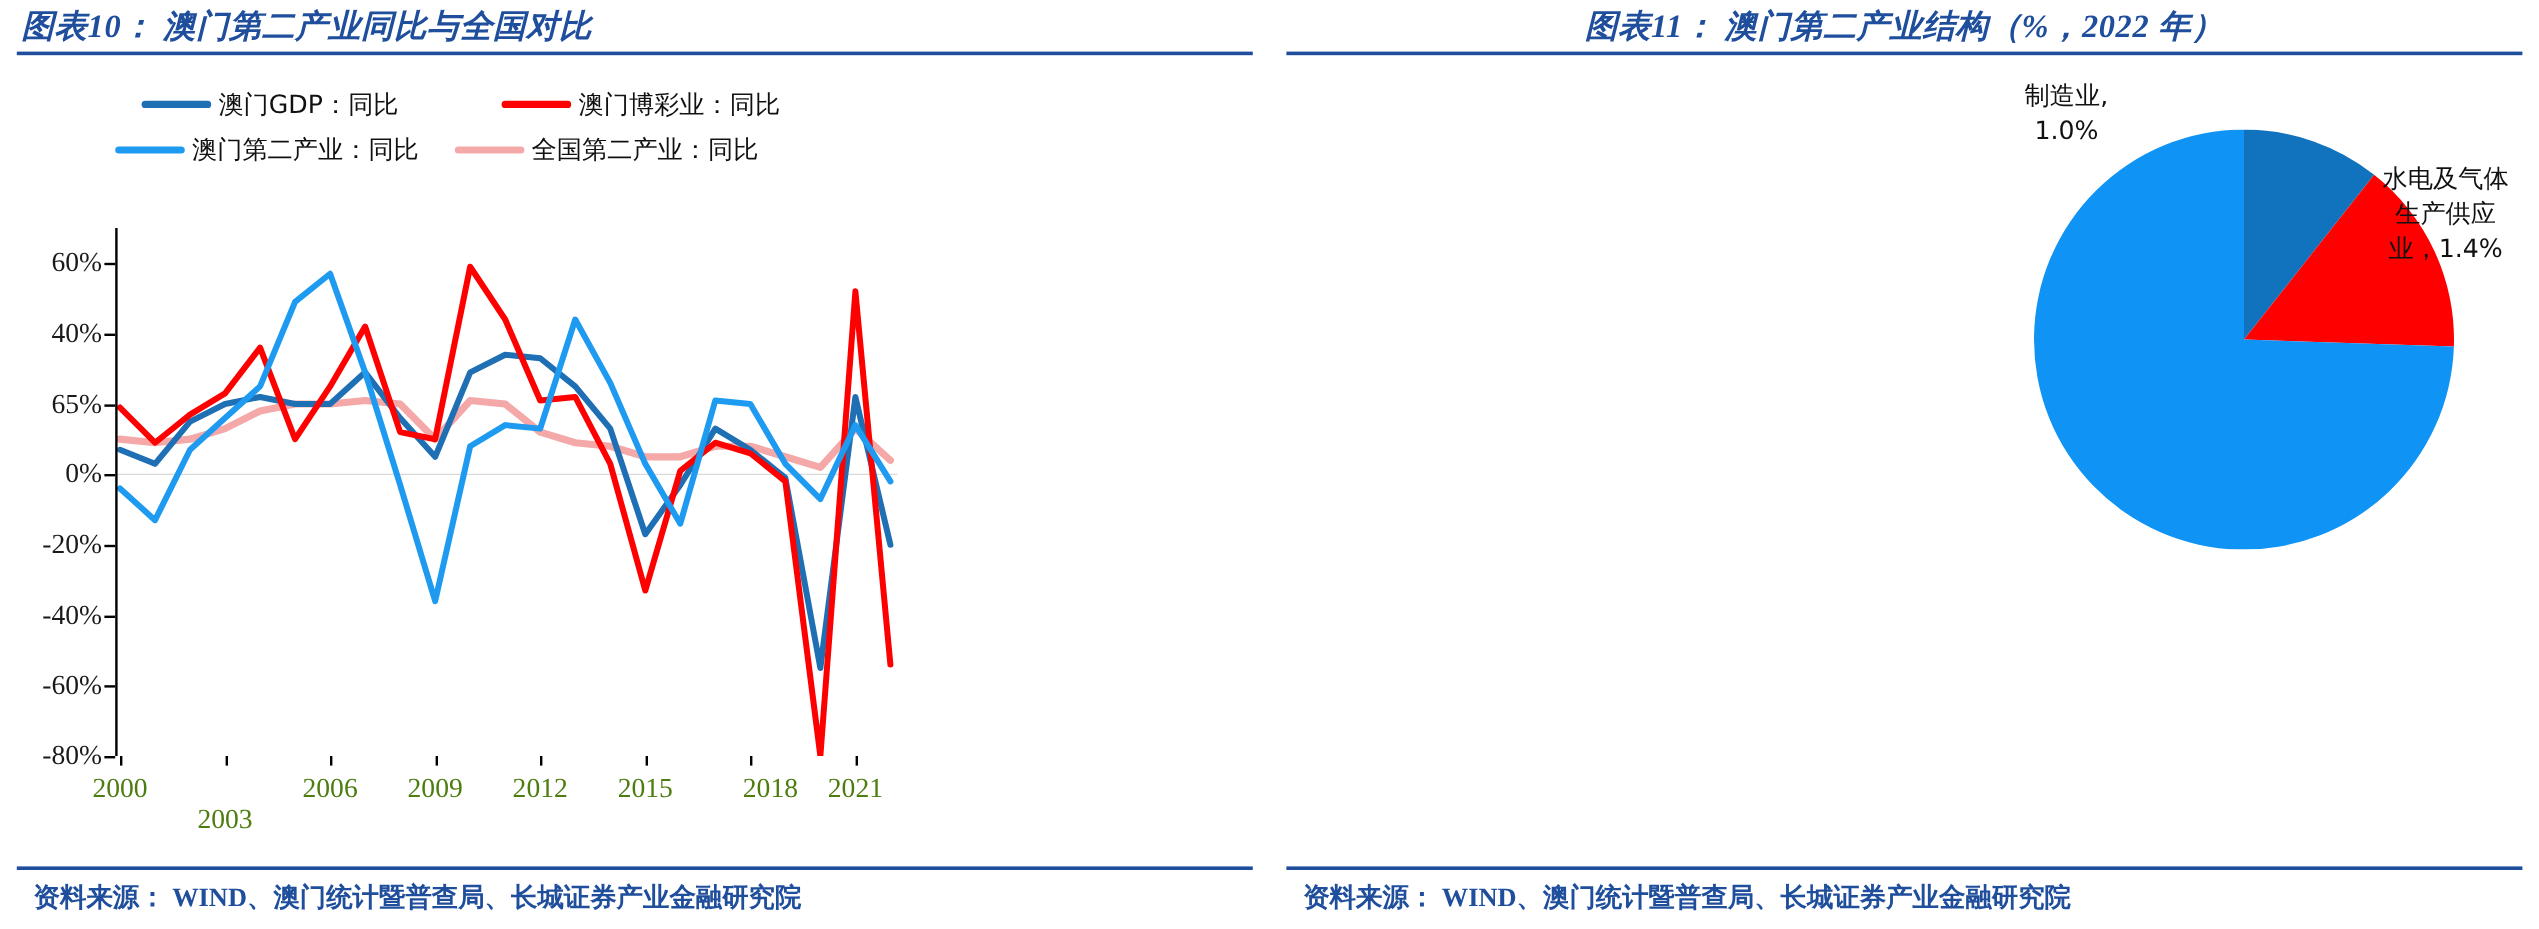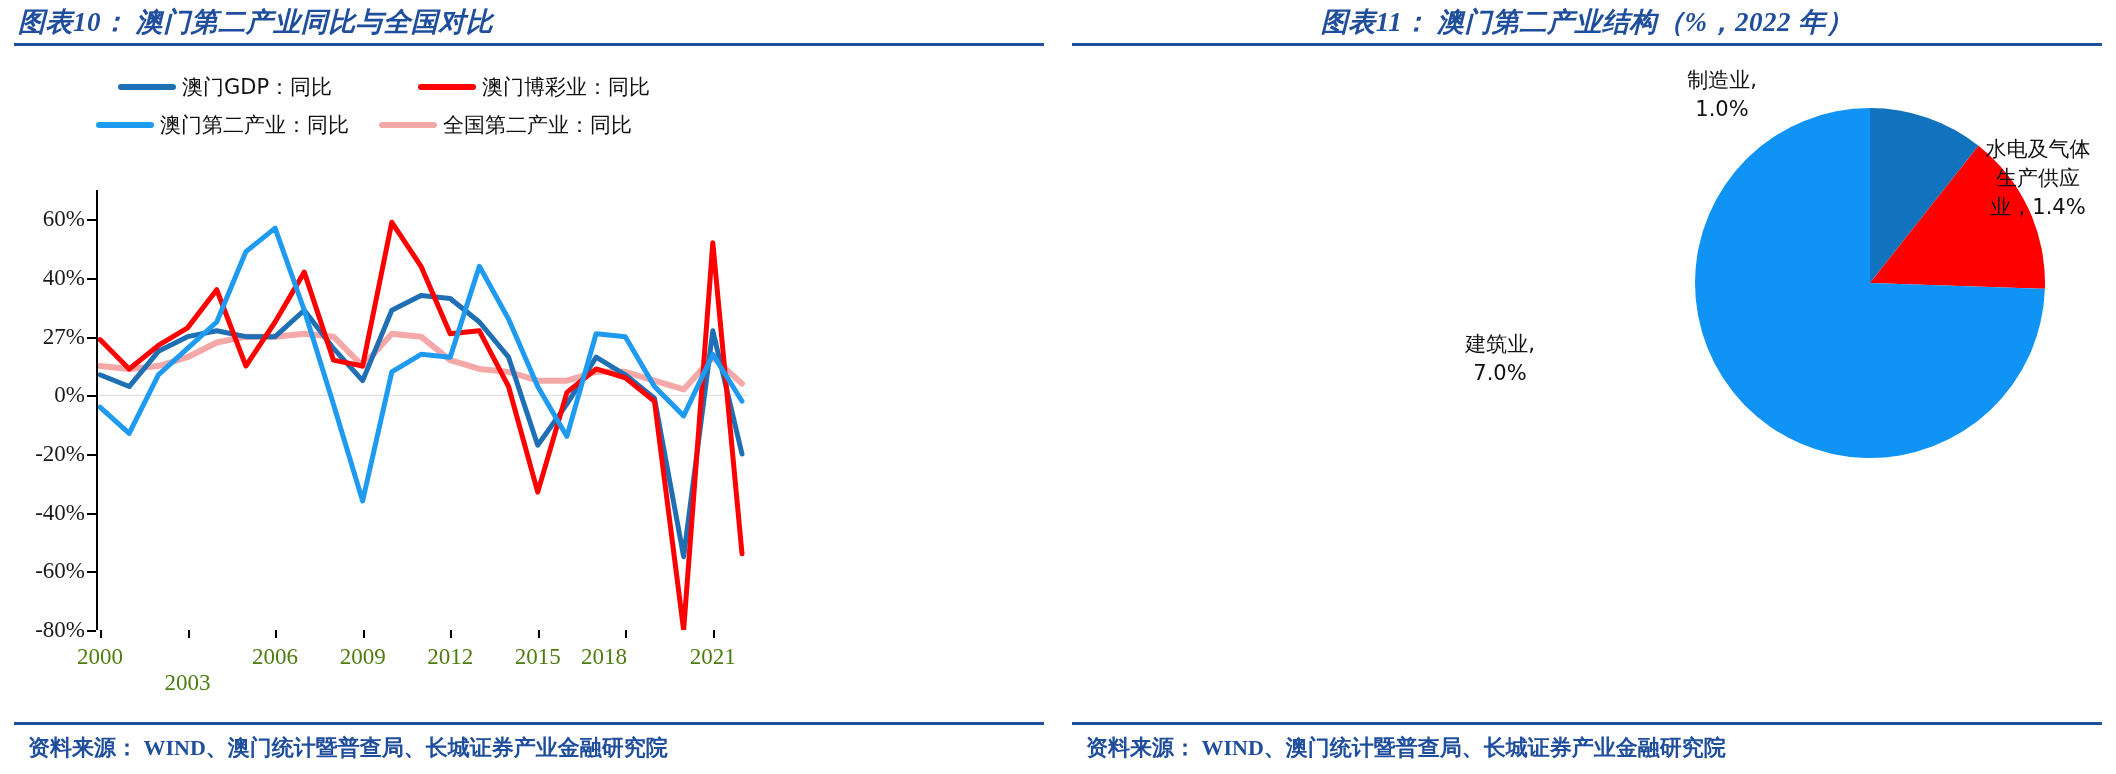--- a/index.html
+++ b/index.html
@@ -110,21 +110,21 @@
           <polyline points="4,149.59999999999997 33.18181818181819,178.93333333333334 62.36363636363637,155.4666666666667 91.54545454545453,137.86666666666667 120.72727272727273,99.73333333333335 149.9090909090909,176 179.09090909090907,132 208.27272727272728,82.13333333333333 237.45454545454547,170.13333333333333 266.6363636363636,176 295.8181818181818,32.26666666666665 325,76.26666666666665 354.18181818181813,143.73333333333335 383.3636363636364,140.79999999999995 412.54545454545456,196.53333333333333 441.7272727272727,302.1333333333333 470.90909090909093,202.39999999999998 500.09090909090907,178.93333333333334 529.2727272727273,187.73333333333332 558.4545454545455,211.2 587.6363636363636,440 616.8181818181819,52.80000000000001 646,363.73333333333335" fill="none" stroke="#FF0000" stroke-width="5" stroke-linejoin="round" stroke-linecap="round"></polyline>
           <polyline points="4,217.06666666666663 33.18181818181819,243.46666666666667 62.36363636363637,184.8 91.54545454545453,158.39999999999998 120.72727272727273,132 149.9090909090909,61.60000000000002 179.09090909090907,38.133333333333326 208.27272727272728,120.26666666666665 237.45454545454547,214.13333333333335 266.6363636363636,310.93333333333334 295.8181818181818,181.86666666666667 325,164.26666666666665 354.18181818181813,167.2 383.3636363636364,76.26666666666665 412.54545454545456,129.06666666666666 441.7272727272727,196.53333333333333 470.90909090909093,246.4 500.09090909090907,143.73333333333335 529.2727272727273,146.66666666666669 558.4545454545455,196.53333333333333 587.6363636363636,225.86666666666665 616.8181818181819,164.26666666666665 646,211.2" fill="none" stroke="#1E9BF0" stroke-width="5" stroke-linejoin="round" stroke-linecap="round"></polyline>
         </svg>
       <div class="axis-line" id="yaxis" style="left:0;top:0;width:2px;height:440px;"></div>
       <div id="yticks">
           <div class="ytick" style="top: 29.3333px;"></div>
           <div class="ylab" style="top: 29.3333px;">60%</div>
           <div class="ytick" style="top: 88px;"></div>
           <div class="ylab" style="top: 88px;">40%</div>
           <div class="ytick" style="top: 146.667px;"></div>
-          <div class="ylab" style="top: 146.667px;">27%</div>
+          <div class="ylab" style="top: 146.667px;">65%</div>
           <div class="ytick" style="top: 205.333px;"></div>
           <div class="ylab" style="top: 205.333px;">0%</div>
           <div class="ytick" style="top: 264px;"></div>
           <div class="ylab" style="top: 264px;">-20%</div>
           <div class="ytick" style="top: 322.667px;"></div>
           <div class="ylab" style="top: 322.667px;">-40%</div>
           <div class="ytick" style="top: 381.333px;"></div>
           <div class="ylab" style="top: 381.333px;">-60%</div>
           <div class="ytick" style="top: 440px;"></div>
           <div class="ylab" style="top: 440px;">-80%</div>
@@ -136,21 +136,21 @@
           <div class="xlab" style="left: 91.5455px; margin-top: 40px;">2003</div>
           <div class="xtick" style="left: 179.091px;"></div>
           <div class="xlab" style="left: 179.091px;">2006</div>
           <div class="xtick" style="left: 266.636px;"></div>
           <div class="xlab" style="left: 266.636px; text-align: right;">2009</div>
           <div class="xtick" style="left: 354.182px;"></div>
           <div class="xlab" style="left: 354.182px;">2012</div>
           <div class="xtick" style="left: 441.727px;"></div>
           <div class="xlab" style="left: 441.727px;">2015</div>
           <div class="xtick" style="left: 529.273px;"></div>
-          <div class="xlab" style="left: 508px; text-align: center;">2018</div>
+          <div class="xlab" style="left: 546px; text-align: center;">2018</div>
           <div class="xtick" style="left: 616.818px;"></div>
           <div class="xlab" style="left: 616.818px;">2021</div>
         </div>
     </div>
 
     <div class="foot-rule"></div>
     <div class="footer">资料来源： WIND、澳门统计暨普查局、长城证券产业金融研究院</div>
   </div>
 
   <div class="panel right">
@@ -170,23 +170,19 @@
       <div>制造业,</div>
       <div>1.0%</div>
     </div>
 
     <div class="pie-label pl-util">
       <div>水电及气体</div>
       <div>生产供应</div>
       <div>业，1.4%</div>
     </div>
 
-    <div class="pie-label pl-cons">
-      <div>建筑业,</div>
-      <div>7.0%</div>
-    </div>
 
     <div class="foot-rule"></div>
     <div class="footer">资料来源： WIND、澳门统计暨普查局、长城证券产业金融研究院</div>
   </div>
 
   <div class="vdiv"></div>
 </div>
 
 </body></html>

